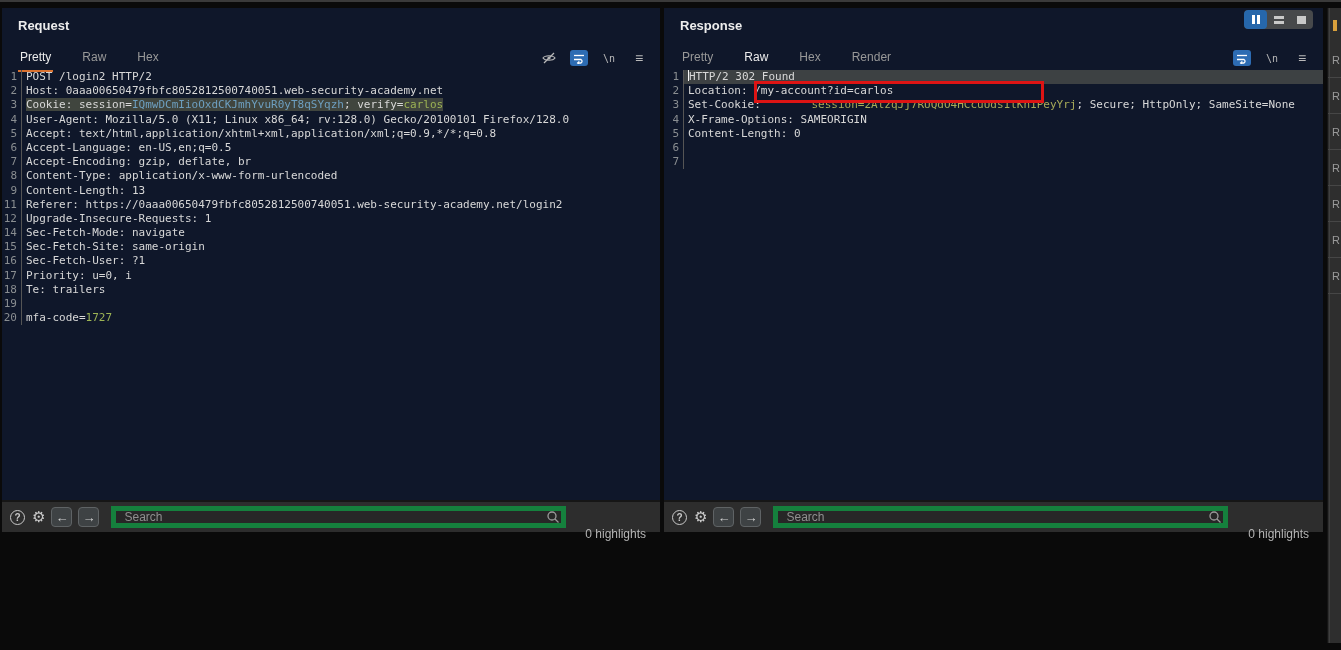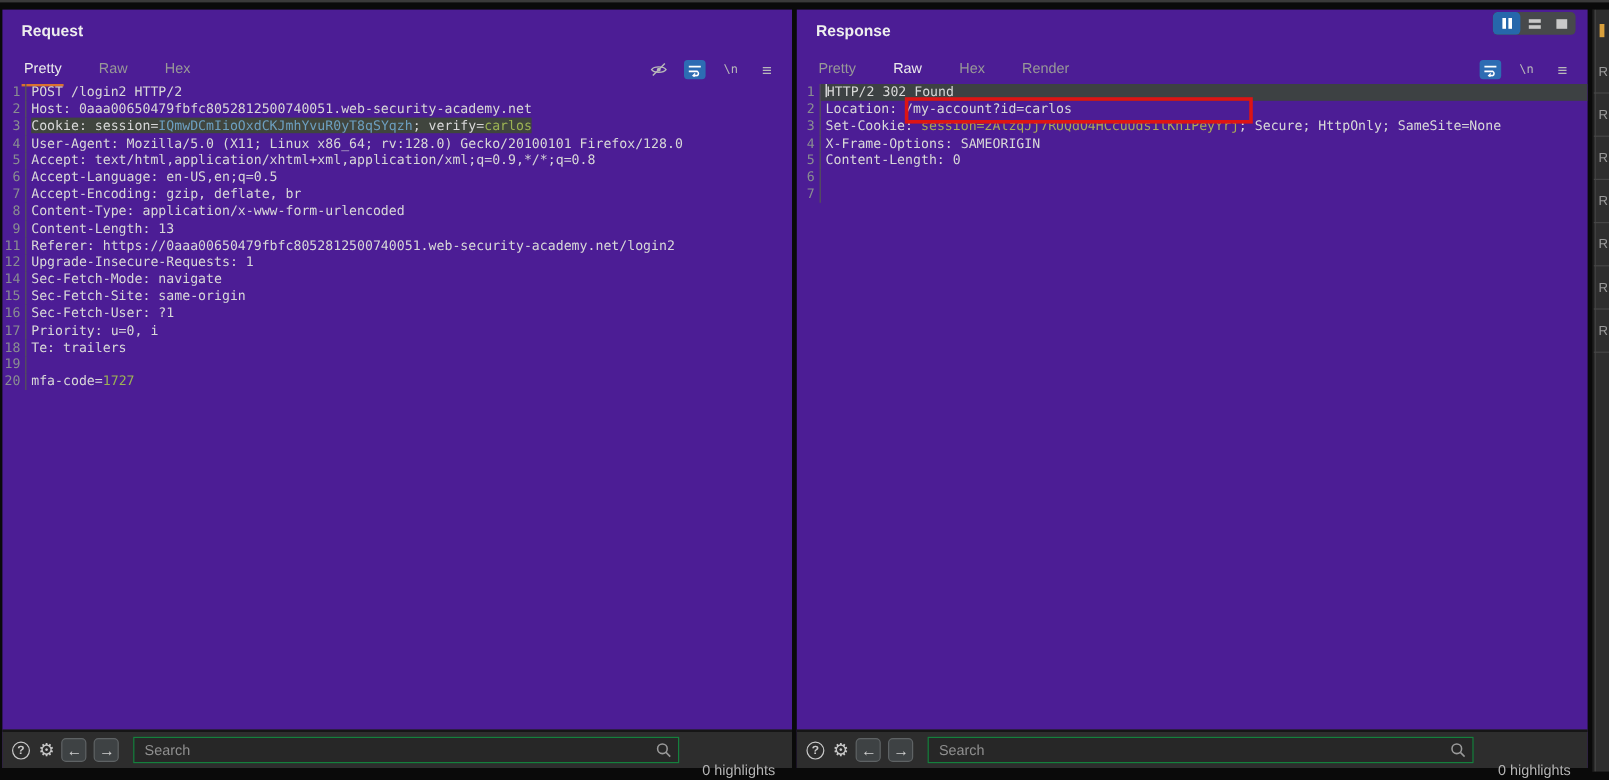--- a/index.html
+++ b/index.html
@@ -1,20 +1,20 @@
 <!DOCTYPE html>
 <html><head>
 <meta charset="utf-8">
 <style>
   * { margin:0; padding:0; box-sizing:border-box; }
   html,body { width:1341px; height:650px; background:#0a0a0a; overflow:hidden;
               font-family:"Liberation Sans", sans-serif; }
   body::before { content:""; position:absolute; left:0; top:0; width:1341px; height:2px; background:#3a3a3a; }
 
-  .panel { position:absolute; top:8px; height:632px; background:#4c1d95; }
+  .panel { position:absolute; top:8px; height:524px; background:#0f172a; }
   .panel.request  { left:2px;   width:658px; }
   .panel.response { left:664px; width:659px; }
 
   .panel-title { position:absolute; left:16px; top:10px; font-size:13px; font-weight:bold; color:#ededed; }
 
   .tabs { position:absolute; left:16px; top:38px; display:flex; gap:27px;text-align:center; }
   .tab { font-size:12px; color:#989898; padding:4px 2px 6px 2px; cursor:default; }
   .tab.active { color:#ececec; border-bottom:2px solid #d9712f; }
 
   .edit-toolbar { position:absolute; right:12px; top:42px; display:flex; align-items:center; gap:12px; }
@@ -35,35 +35,35 @@
             font-family:"DejaVu Sans Mono", monospace; font-size:11px; padding-top:4px; }
   .line { display:flex; height:14.2px; line-height:14.2px; }
   .num { width:20px; min-width:20px; text-align:right; padding-right:4px; color:#8a8e91;
          border-right:1px solid #555; }
   .txt { flex:1; padding-left:4px; white-space:pre; color:#d8d8d8; }
   .line.caret-row .txt { background:#3d4143; }
   .caret { display:inline-block; width:1px; height:11px; background:#f5f5f5; vertical-align:-1px; }
   .selbg { background:#40453e; }
   .seg.blue  { color:#6d9fc0; }
   .seg.green { color:#9cb354; }
-  .seg.olive { color:#a8ab58; }
+  .seg.olive { color:#a8ab58;margin-left:44px; }
 
   .annotation-box { position:absolute; left:90px; top:73px; width:290px; height:22px;
                     border:3px solid #dd1414; z-index:5; }
 
   .bottom-bar { position:absolute; left:0; right:0; bottom:0; height:32px; background:#2d2d2d;
                 border-top:2px solid #161616; display:flex; align-items:center; }
   .bb-icon { color:#c9c9c9; display:flex; align-items:center; justify-content:center; }
   .help-circle { width:15px; height:15px; border:1.5px solid #c9c9c9; border-radius:50%;
                  font-size:10px; font-weight:bold; margin-left:8px; }
   .gear { font-size:15px; margin-left:7px; }
   .nav-btn { width:21px; height:20px; background:#3e4244; border:1px solid #5f6365; border-radius:4px;
              color:#d0d0d0; font-size:13px; display:flex; align-items:center; justify-content:center; margin-left:6px; }
   .search-wrap { position:relative; margin-left:12px; }
-  .search-input { width:455px; height:22px; background:#272727; border:1px solid #15803d;
+  .search-input { width:455px; height:22px; background:#272727; border:5px solid #15803d;
                   color:#bdbdbd; font-size:12px; padding:0 24px 0 8px; outline:none;
                   font-family:"Liberation Sans", sans-serif; }
   .search-input::placeholder { color:#8f8f8f; }
   .mag { position:absolute; right:6px; top:4px; }
   .highlights { margin-left:auto; margin-right:14px; font-size:12px; color:#b5b5b5;margin-top:34px; }
 
   .inspector { position:absolute; left:1327px; top:8px; width:14px; height:635px; background:#2e2e2e;
                overflow:hidden; border-left:1px solid #151515; }
   .inspector::before { content:""; position:absolute; left:1px; top:0; bottom:0; width:1px; background:#3f3f3f; }
   .insp-accent { position:absolute; left:5px; top:12px; width:4px; height:11px; background:#d9a03c; }

